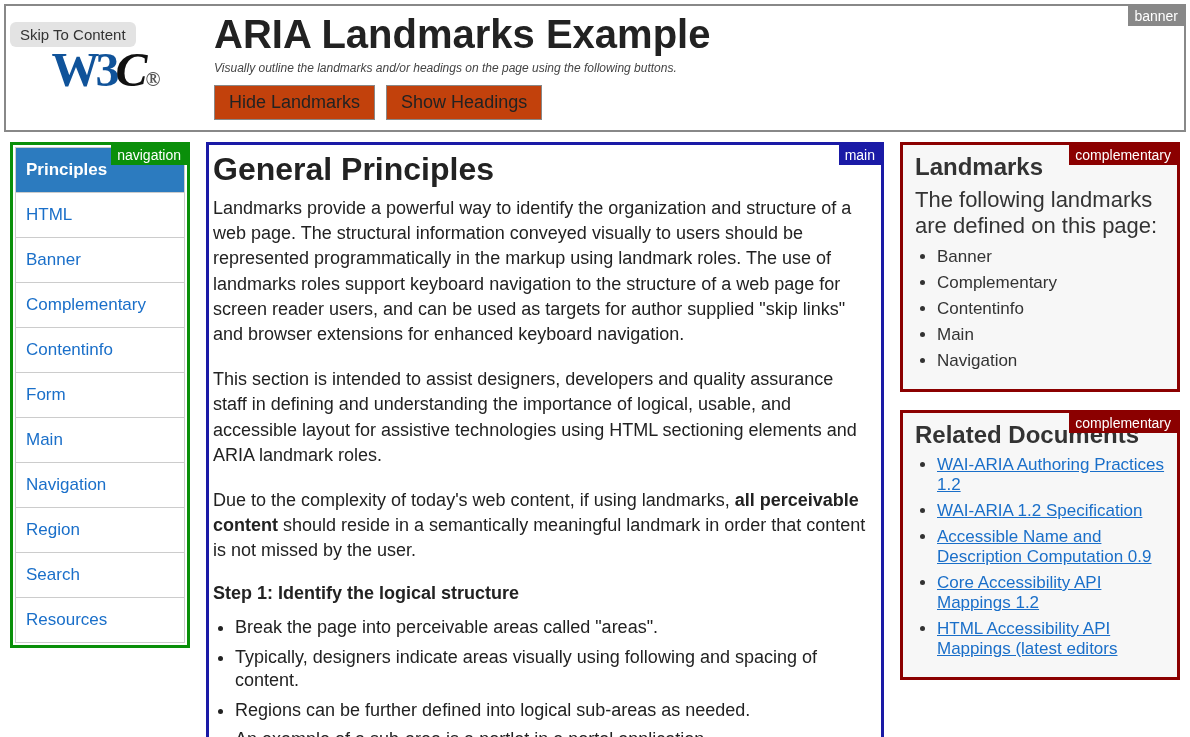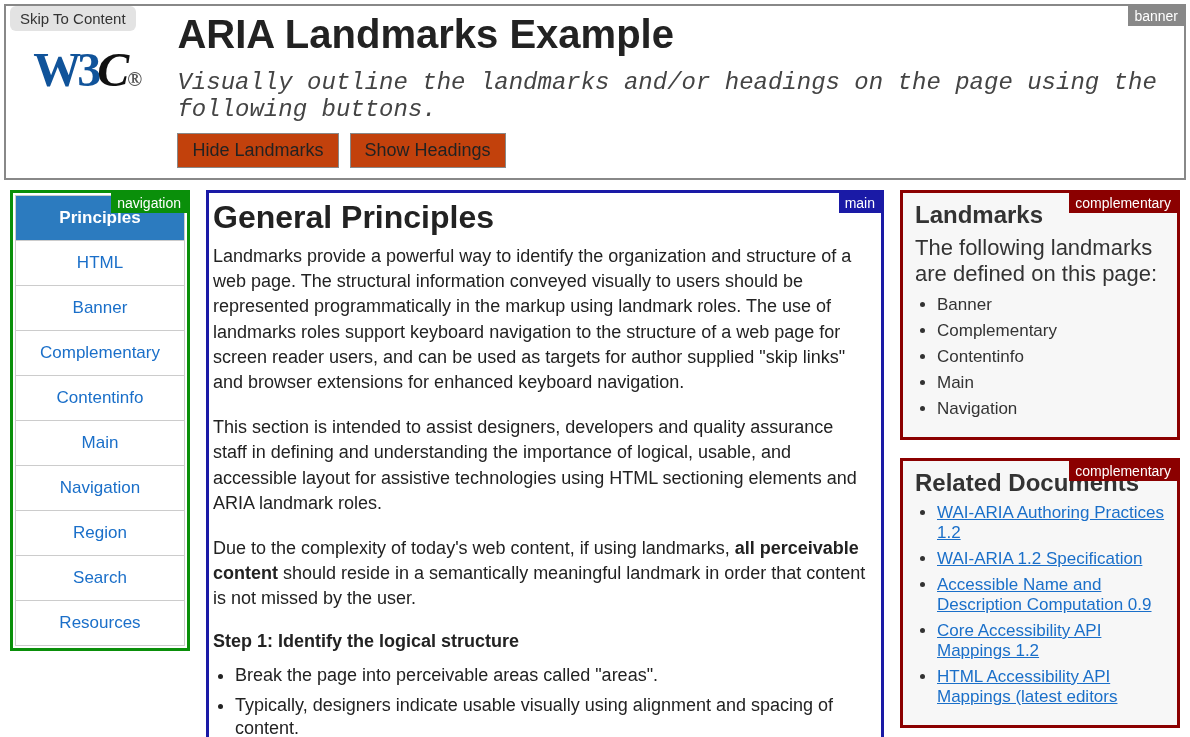--- a/index.html
+++ b/index.html
@@ -1,42 +1,42 @@
 <!DOCTYPE html>
 <html><head>
 <meta charset="utf-8">
 <style>
   * { box-sizing: border-box; }
   html, body { margin:0; padding:0; font-family: Helvetica, Arial, sans-serif; font-size:18px; color:#222; background:#fff; }
   body { width:1190px; height:737px; overflow:hidden; }
 
   
   .banner-wrap { position:relative; margin:4px; border:2px solid #888; padding:2px 8px 10px 8px; }
-  .skip { position:absolute; top:0; left:4px; background:#e3e3e3; border:none; border-radius:6px; padding:4px 10px; font-size:15px; color:#333; }
+  .skip { position:absolute; top:16px; left:4px; background:#e3e3e3; border:none; border-radius:6px; padding:4px 10px; font-size:15px; color:#333; }
   .banner-label, .landmark-label { position:absolute; top:0; right:0; color:#fff; font-size:14px; padding:2px 6px; }
   .banner-label { background:#888; }
   .logo-title { display:flex; align-items:flex-start; gap:20px; margin-top:4px; }
   .logo { width:180px; padding-top:30px; display:flex; justify-content:center; }
   .w3c { font-family: Georgia, serif; font-size:48px; font-weight:bold; color:#10539a; letter-spacing:-4px; display:flex; align-items:baseline; }
   .w3c-c { font-style:italic; color:#111; }
   .w3c sup { font-size:20px; color:#555; font-style:normal; margin-left:2px; }
   .title-side h1 { margin:0; font-size:40px; font-weight:700; color:#222; }
-  .subtitle { font-style:italic; color:#444; margin:12px 0 10px 0; font-size:24px;font-family:Liberation Mono, monospace; }
+  .subtitle { font-style:italic; color:#444; margin:4px 0 10px 0; font-size:12px; }
   .buttons button { font-size:18px; padding:6px 14px; margin-right:6px; background:#c2410c; border:1px solid #888; color:#222; cursor:pointer; }
 
   
   .cols { display:flex; gap:16px; padding:6px 10px 0 10px; }
   .navcol { width:180px; flex:0 0 180px; }
   .maincol { flex:1; }
   .sidecol { width:280px; flex:0 0 280px; }
 
   
   nav { position:relative; border:3px solid #0a8f0a; padding:2px; background:#fff; }
   nav .landmark-label { background:#0a8f0a; }
-  nav ul { list-style:none; margin:0; padding:0;text-align:center; }
+  nav ul { list-style:none; margin:0; padding:0; }
   nav li { border:1px solid #ccc; border-top:none; }
   nav li:first-child { border-top:1px solid #ccc; }
   nav li a { display:block; padding:12px 10px; color:#1a6fc9; text-decoration:none; font-size:17px; }
   nav li.active a { background:#2c7bbf; color:#fff; font-weight:600; }
 
   
   main { position:relative; border:3px solid #1a1aa6; padding:4px 10px 4px 4px; }
   main .landmark-label { background:#1a1aa6; }
   main h2 { margin:2px 0 8px 0; font-size:32px; font-weight:600; }
   main p { margin:0 0 20px 0; font-size:18px; line-height:1.4; }
@@ -89,20 +89,23 @@
           <li>
             <a href="#">Banner</a>
           </li>
           <li>
             <a href="#">Complementary</a>
           </li>
           <li>
             <a href="#">Contentinfo</a>
           </li>
           <li>
+            <a href="#">Form</a>
+          </li>
+          <li>
             <a href="#">Main</a>
           </li>
           <li>
             <a href="#">Navigation</a>
           </li>
           <li>
             <a href="#">Region</a>
           </li>
           <li>
             <a href="#">Search</a>
@@ -119,21 +122,21 @@
       <span class="landmark-label">main</span>
       <h2>General Principles</h2>
       <p>Landmarks provide a powerful way to identify the organization and structure of a web page. The structural information conveyed visually to users should be represented programmatically in the markup using landmark roles. The use of landmarks roles support keyboard navigation to the structure of a web page for screen reader users, and can be used as targets for author supplied "skip links" and browser extensions for enhanced keyboard navigation.</p>
       <p>This section is intended to assist designers, developers and quality assurance staff in defining and understanding the importance of logical, usable, and accessible layout for assistive technologies using HTML sectioning elements and ARIA landmark roles.</p>
       <p>
         <span>Due to the complexity of today's web content, if using landmarks, </span><strong>all perceivable content</strong><span> should reside in a semantically meaningful landmark in order that content is not missed by the user.</span>
       </p>
       <div class="step-h">Step 1: Identify the logical structure</div>
       <ul id="steps-list">
           <li>Break the page into perceivable areas called "areas".</li>
-          <li>Typically, designers indicate usable visually using alignment and spacing of content.</li>
+          <li>Typically, designers indicate areas visually using following and spacing of content.</li>
           <li>Regions can be further defined into logical sub-areas as needed.</li>
           <li>An example of a sub-area is a portlet in a portal application.</li>
         </ul>
     </main>
   </div>
 
   <div class="sidecol">
     <aside>
       <span class="landmark-label">complementary</span>
       <h2>Landmarks</h2>

